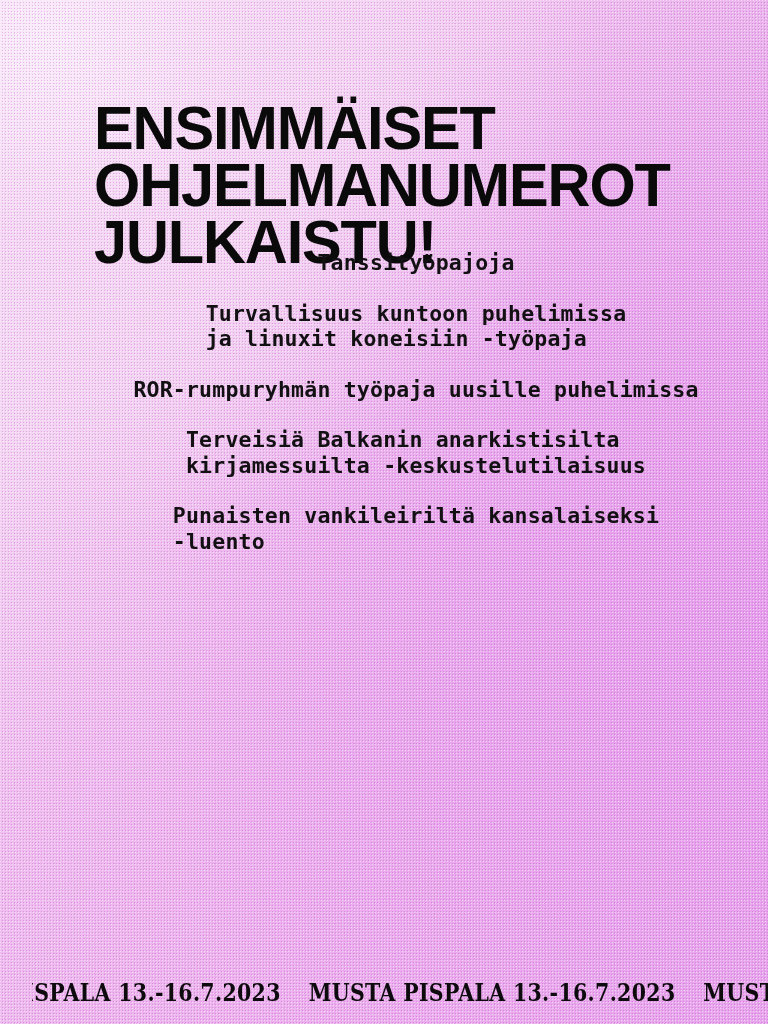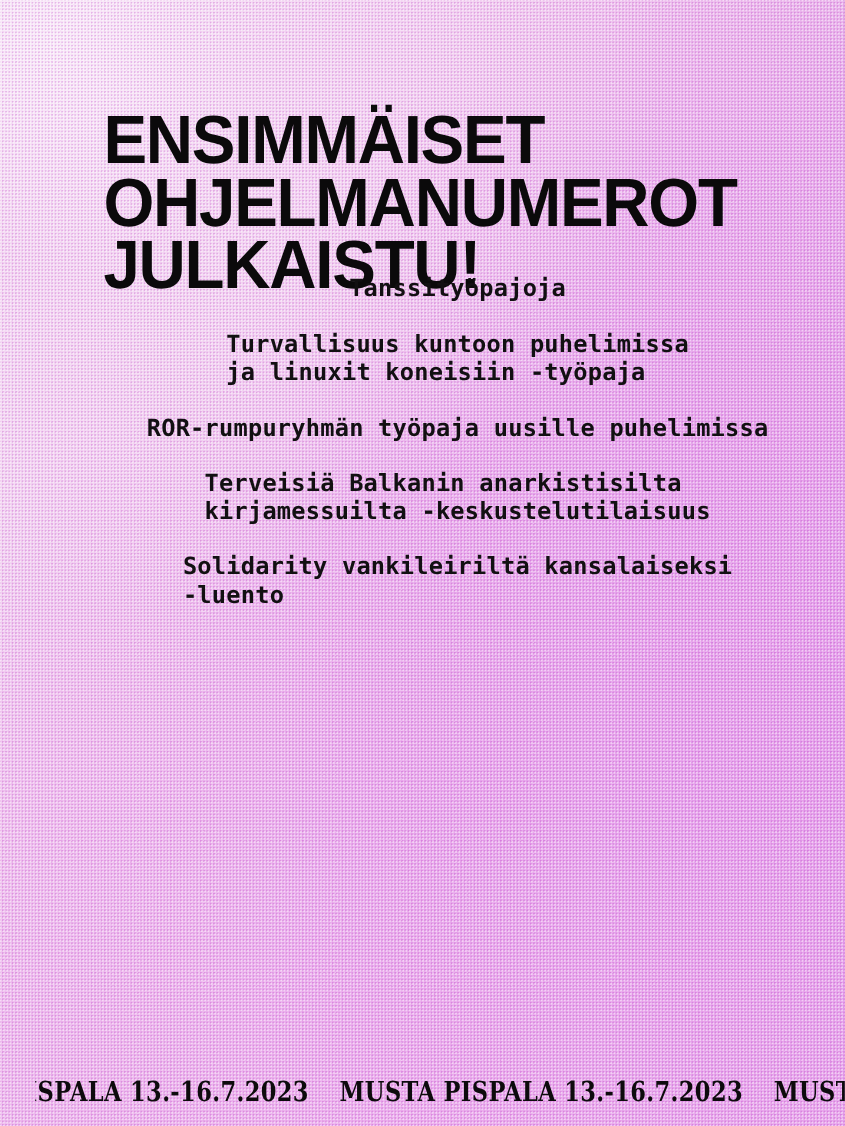--- a/index.html
+++ b/index.html
@@ -160,21 +160,21 @@
       <span class="hl-line">JULKAISTU!</span>
     </h1>
 
     <div class="programme" id="programme-list">
         <div class="prog-item single"><span class="prog-block">Tanssityöpajoja</span></div>
         <div class="prog-item"><span class="prog-block">Turvallisuus kuntoon puhelimissa
 ja linuxit koneisiin -työpaja</span></div>
         <div class="prog-item single"><span class="prog-block">ROR-rumpuryhmän työpaja uusille puhelimissa</span></div>
         <div class="prog-item"><span class="prog-block">Terveisiä Balkanin anarkistisilta
 kirjamessuilta -keskustelutilaisuus</span></div>
-        <div class="prog-item"><span class="prog-block">Solidarity vankileiriltä kansalaiseksi
+        <div class="prog-item"><span class="prog-block">Punaisten vankileiriltä kansalaiseksi
 -luento</span></div>
       </div>
 
     <div class="ticker">
       <div class="ticker-inner" id="ticker-inner"><span class="ticker-item">MUSTA PISPALA 13.-16.7.2023</span><span class="ticker-item">MUSTA PISPALA 13.-16.7.2023</span><span class="ticker-item">MUSTA PISPALA 13.-16.7.2023</span></div>
     </div>
 
   </div>
 </div>
 

